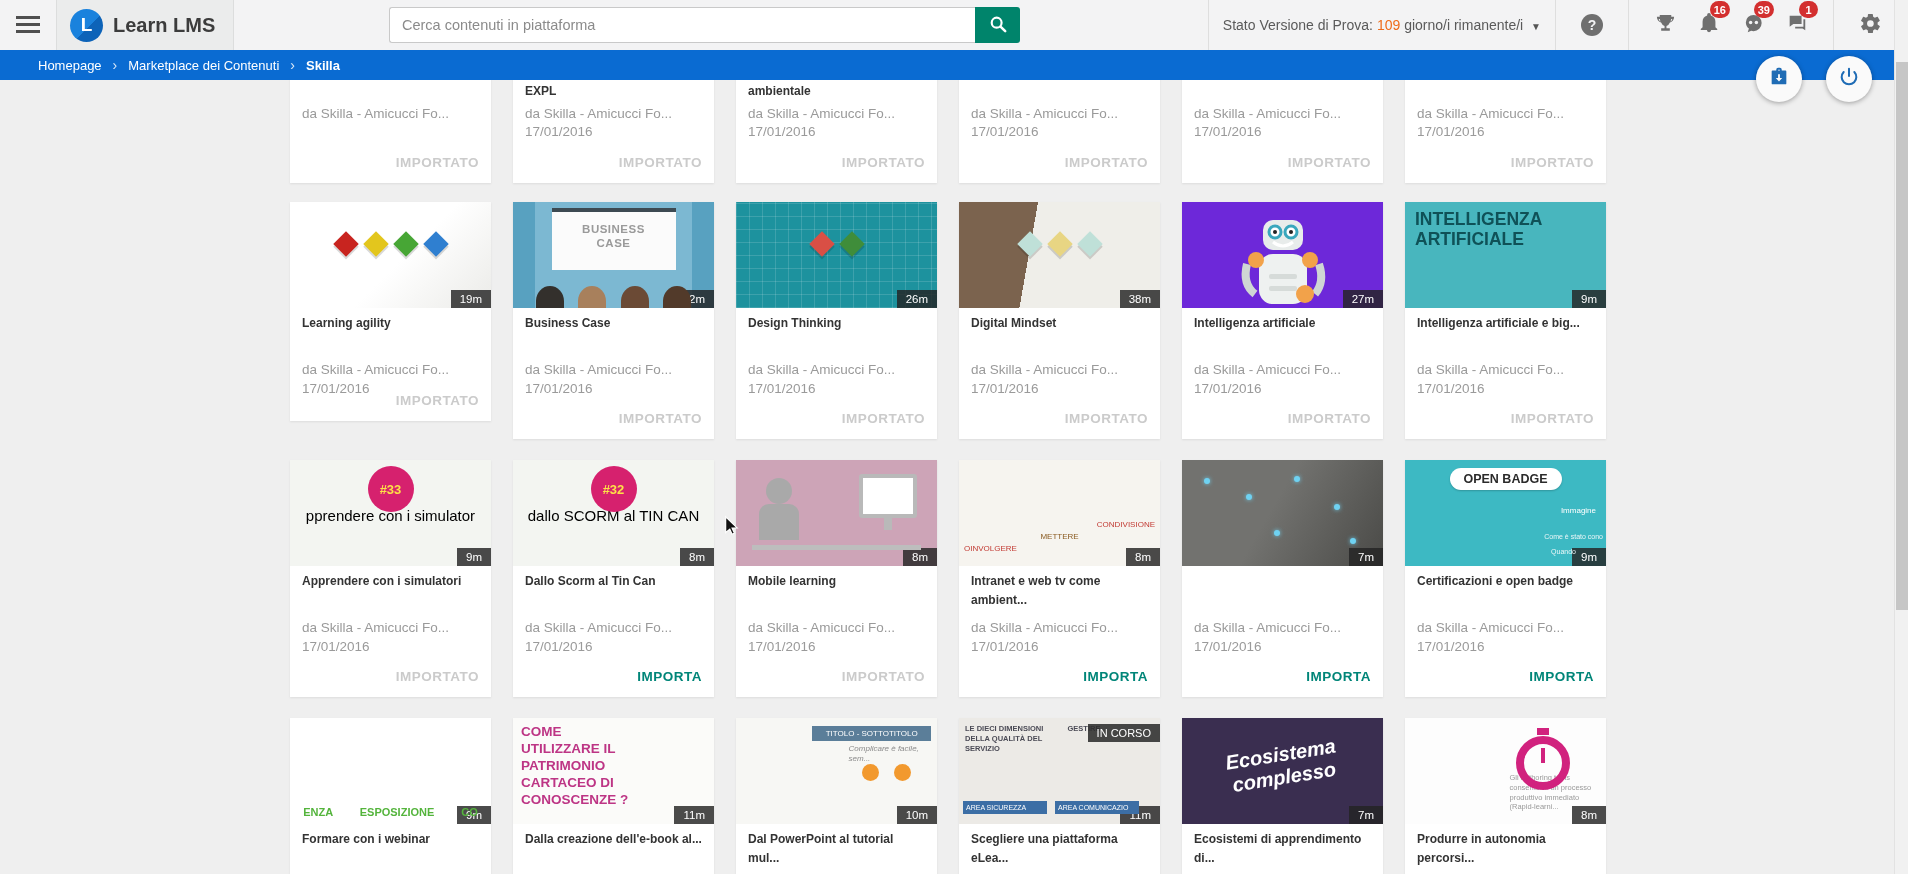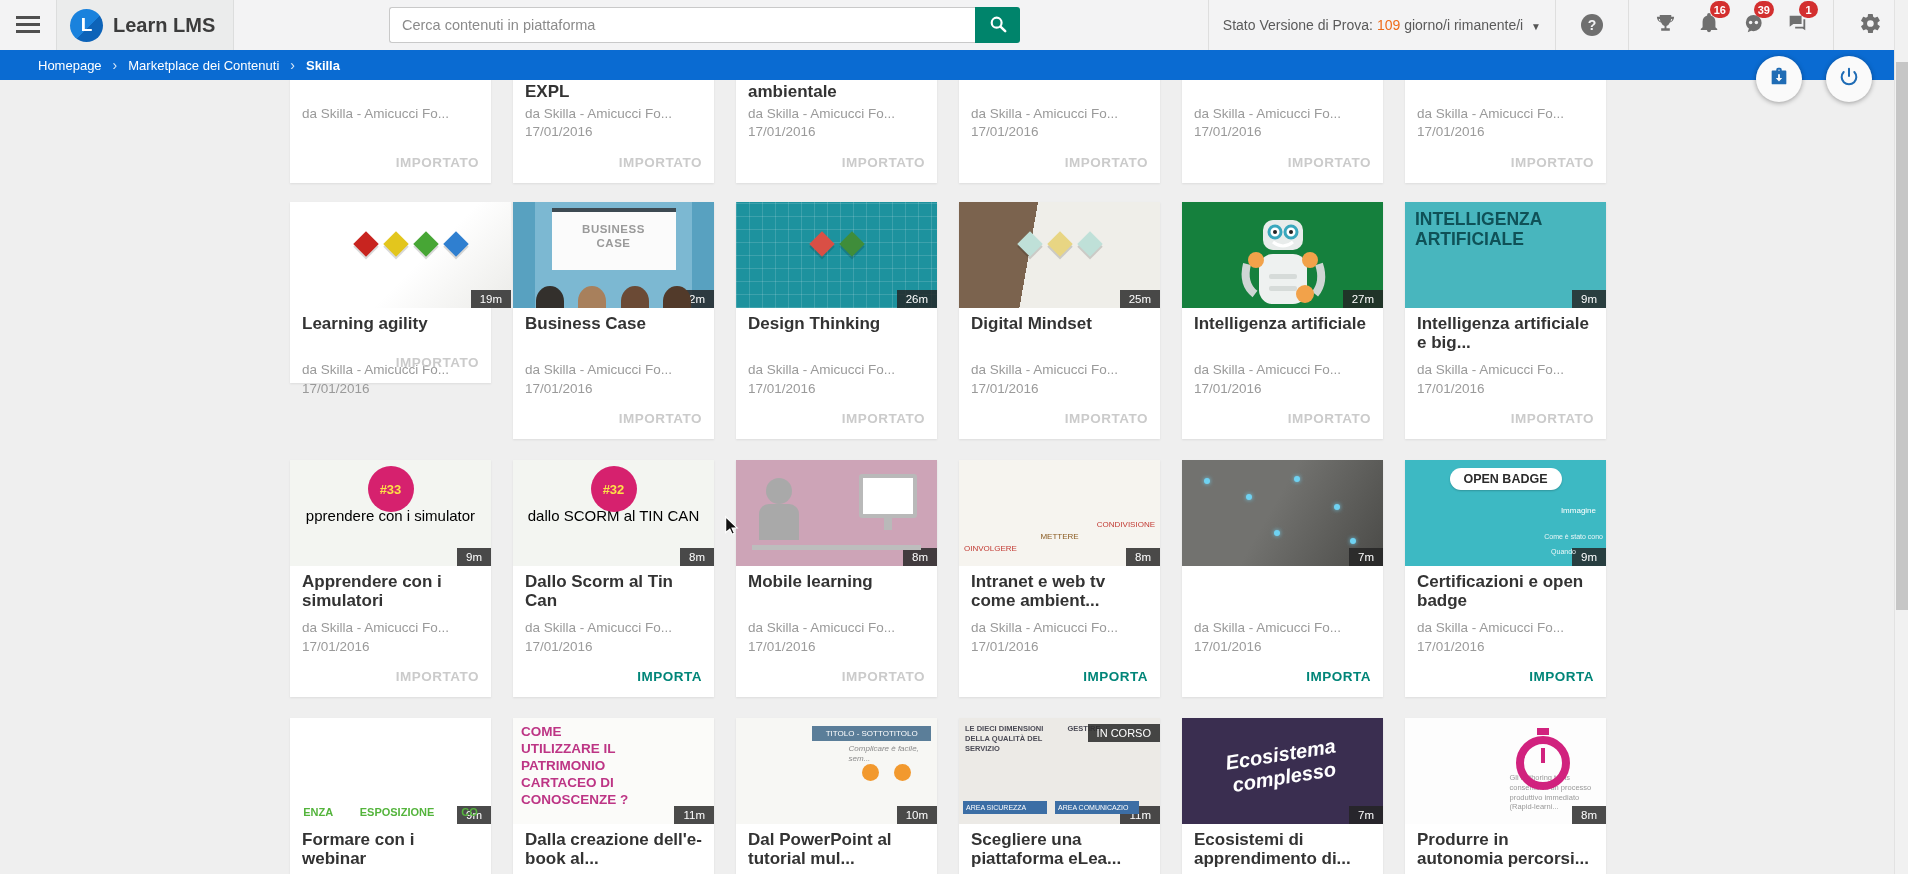--- a/index.html
+++ b/index.html
@@ -61,21 +61,21 @@
   .sbthumb { position:absolute; left:1px; top:62px; width:12px; height:548px; background:#c6c6c6; }
 
   
   .grid { position:absolute; left:0; top:0; width:1908px; height:874px; }
   .card { position:absolute; width:201px; background:#fff; box-shadow:0 1px 2px rgba(0,0,0,.08); }
   .thumb { position:relative; width:201px; height:106px; overflow:hidden; }
   .dur { position:absolute; right:0; bottom:0; background:rgba(35,35,35,.82); color:#fff;
          font-size:11.5px; padding:3px 9px; }
   .flag { position:absolute; right:0; top:6px; background:rgba(45,45,45,.88); color:#fff;
           font-size:11px; padding:3px 9px; }
-  .title { position:absolute; top:112px; left:12px; right:12px; font-size:17px; font-weight:bold;
+  .title { position:absolute; top:112px; left:12px; right:12px; font-size:12px; font-weight:bold;
            color:#333; line-height:19px; max-height:39px; overflow:hidden; }
   .meta { position:absolute; left:12px; right:12px; font-size:13.5px; color:#9a9a9a; }
   .meta.provider { top:160px; } .meta.date { top:179px; }
   .action { position:absolute; right:12px; bottom:13px; font-size:13.5px; font-weight:bold;
             letter-spacing:.5px; cursor:pointer; }
   .action.done { color:#cbcbcb; cursor:default; }
   .action.todo { color:#008578; }
   .card.partial .title { top:42px; }
   .card.partial .meta.provider { top:66px; }
   .card.partial .meta.date { top:84px; }
@@ -185,21 +185,21 @@
     <div class="meta date">17/01/2016</div>
     <div class="action done">IMPORTATO</div>
   </div>
     <div class="card partial" style="left: 1405px; top: 40px; height: 143px;">
 
     <div class="title"></div>
     <div class="meta provider">da Skilla - Amicucci Fo...</div>
     <div class="meta date">17/01/2016</div>
     <div class="action done">IMPORTATO</div>
   </div>
-    <div class="card" style="left: 290px; top: 202px; height: 181px; padding-left: 20px;">
+    <div class="card" style="left: 290px; top: 202px; height: 219px;">
     <div class="thumb" style="background: linear-gradient(135deg, rgb(255, 255, 255) 55%, rgb(235, 235, 232) 100%);">
       <span class="dur">19m</span>
     <div class="chips">
           <span class="chip" style="background: rgb(200, 36, 31);"></span>
           <span class="chip" style="background: rgb(227, 198, 29);"></span>
           <span class="chip" style="background: rgb(71, 166, 53);"></span>
           <span class="chip" style="background: rgb(47, 127, 208);"></span>
         </div>
       </div>
     <div class="title">Learning agility</div>
@@ -231,34 +231,34 @@
           <span class="chip" style="background: rgb(63, 141, 58);"></span>
         </div>
       </div>
     <div class="title">Design Thinking</div>
     <div class="meta provider">da Skilla - Amicucci Fo...</div>
     <div class="meta date">17/01/2016</div>
     <div class="action done">IMPORTATO</div>
   </div>
     <div class="card" style="left: 959px; top: 202px; height: 237px;">
     <div class="thumb" style="background: linear-gradient(100deg, rgb(123, 99, 78) 0px, rgb(123, 99, 78) 36%, rgb(239, 238, 233) 36%);">
-      <span class="dur">25m</span>
+      <span class="dur">38m</span>
     <div class="chips">
           <span class="chip" style="background: rgb(191, 224, 216);"></span>
           <span class="chip" style="background: rgb(232, 213, 131);"></span>
           <span class="chip" style="background: rgb(191, 224, 216);"></span>
         </div>
       </div>
     <div class="title">Digital Mindset</div>
     <div class="meta provider">da Skilla - Amicucci Fo...</div>
     <div class="meta date">17/01/2016</div>
     <div class="action done">IMPORTATO</div>
   </div>
     <div class="card" style="left: 1182px; top: 202px; height: 237px;">
-    <div class="thumb" style="background: #15803d;">
+    <div class="thumb" style="background: #6d28d9;">
       <span class="dur">27m</span>
     <svg class="robotart" width="100" height="92" viewBox="0 0 100 92">
           <rect x="30" y="4" width="40" height="30" rx="10" fill="#e8eceb"></rect>
           <circle cx="42" cy="16" r="6" fill="#fff" stroke="#39a7bd" stroke-width="3"></circle>
           <circle cx="58" cy="16" r="6" fill="#fff" stroke="#39a7bd" stroke-width="3"></circle>
           <circle cx="42" cy="16" r="2" fill="#222"></circle>
           <circle cx="58" cy="16" r="2" fill="#222"></circle>
           <path d="M40 26q10 8 20 0" stroke="#fff" stroke-width="3" fill="none"></path>
           <path d="M14 48q-5 20 8 30" stroke="#cfd6d4" stroke-width="8" fill="none"></path>
           <path d="M86 48q6 18-4 30" stroke="#cfd6d4" stroke-width="8" fill="none"></path>

